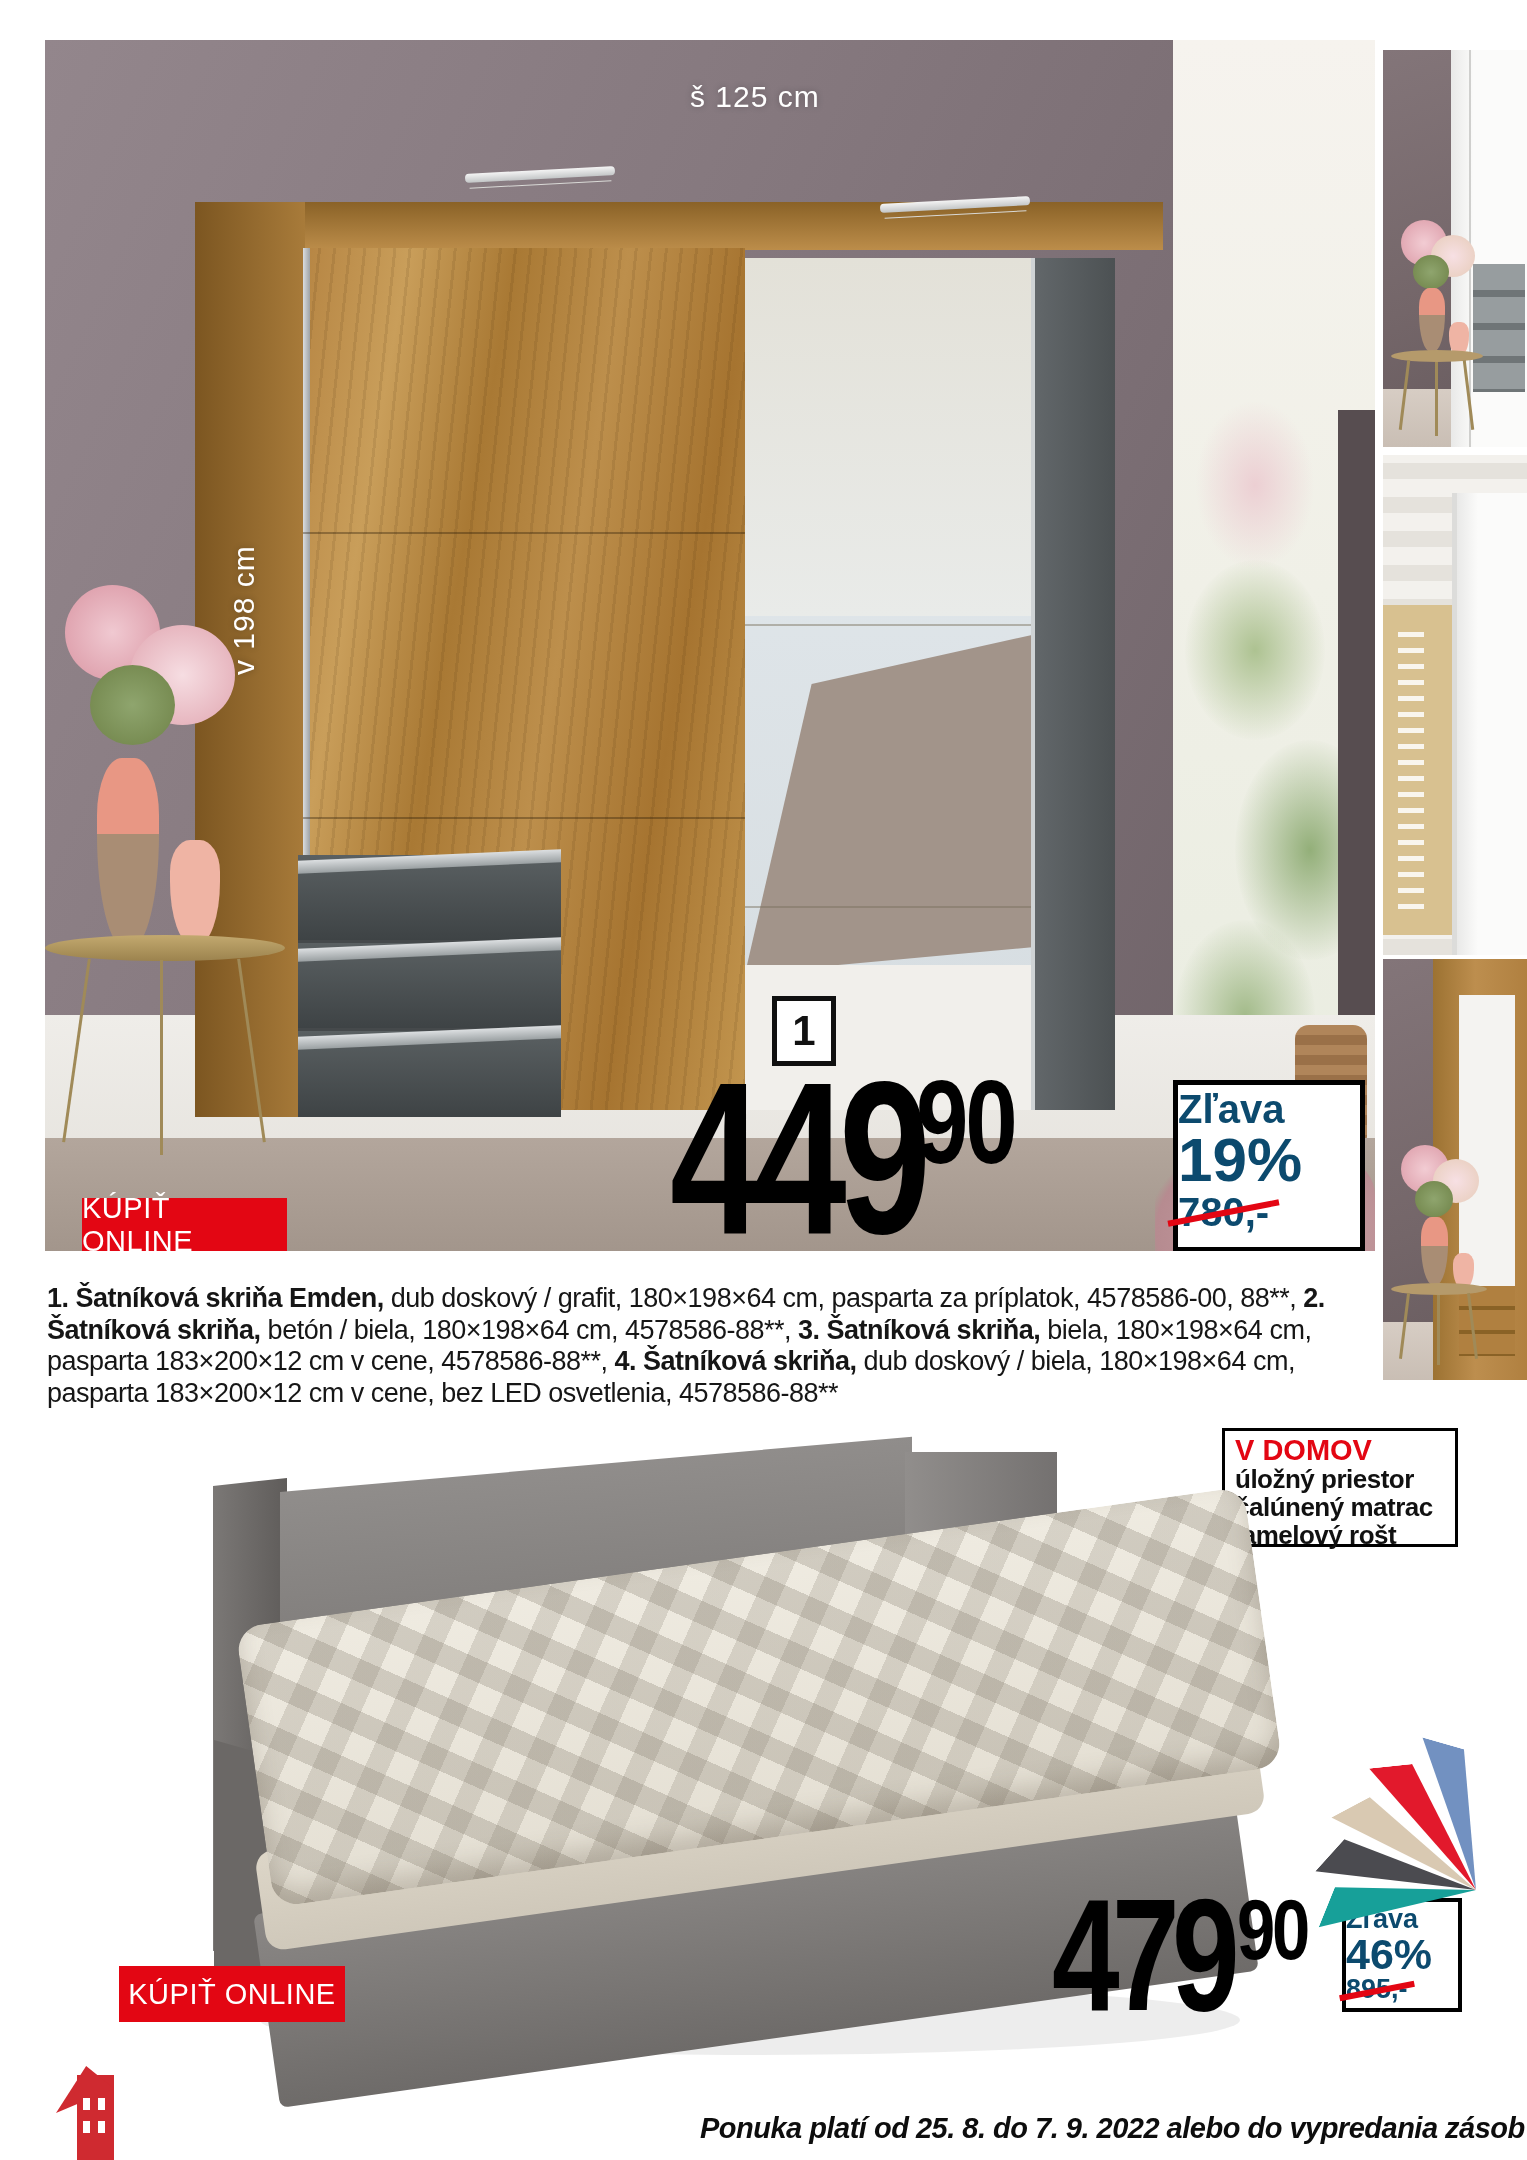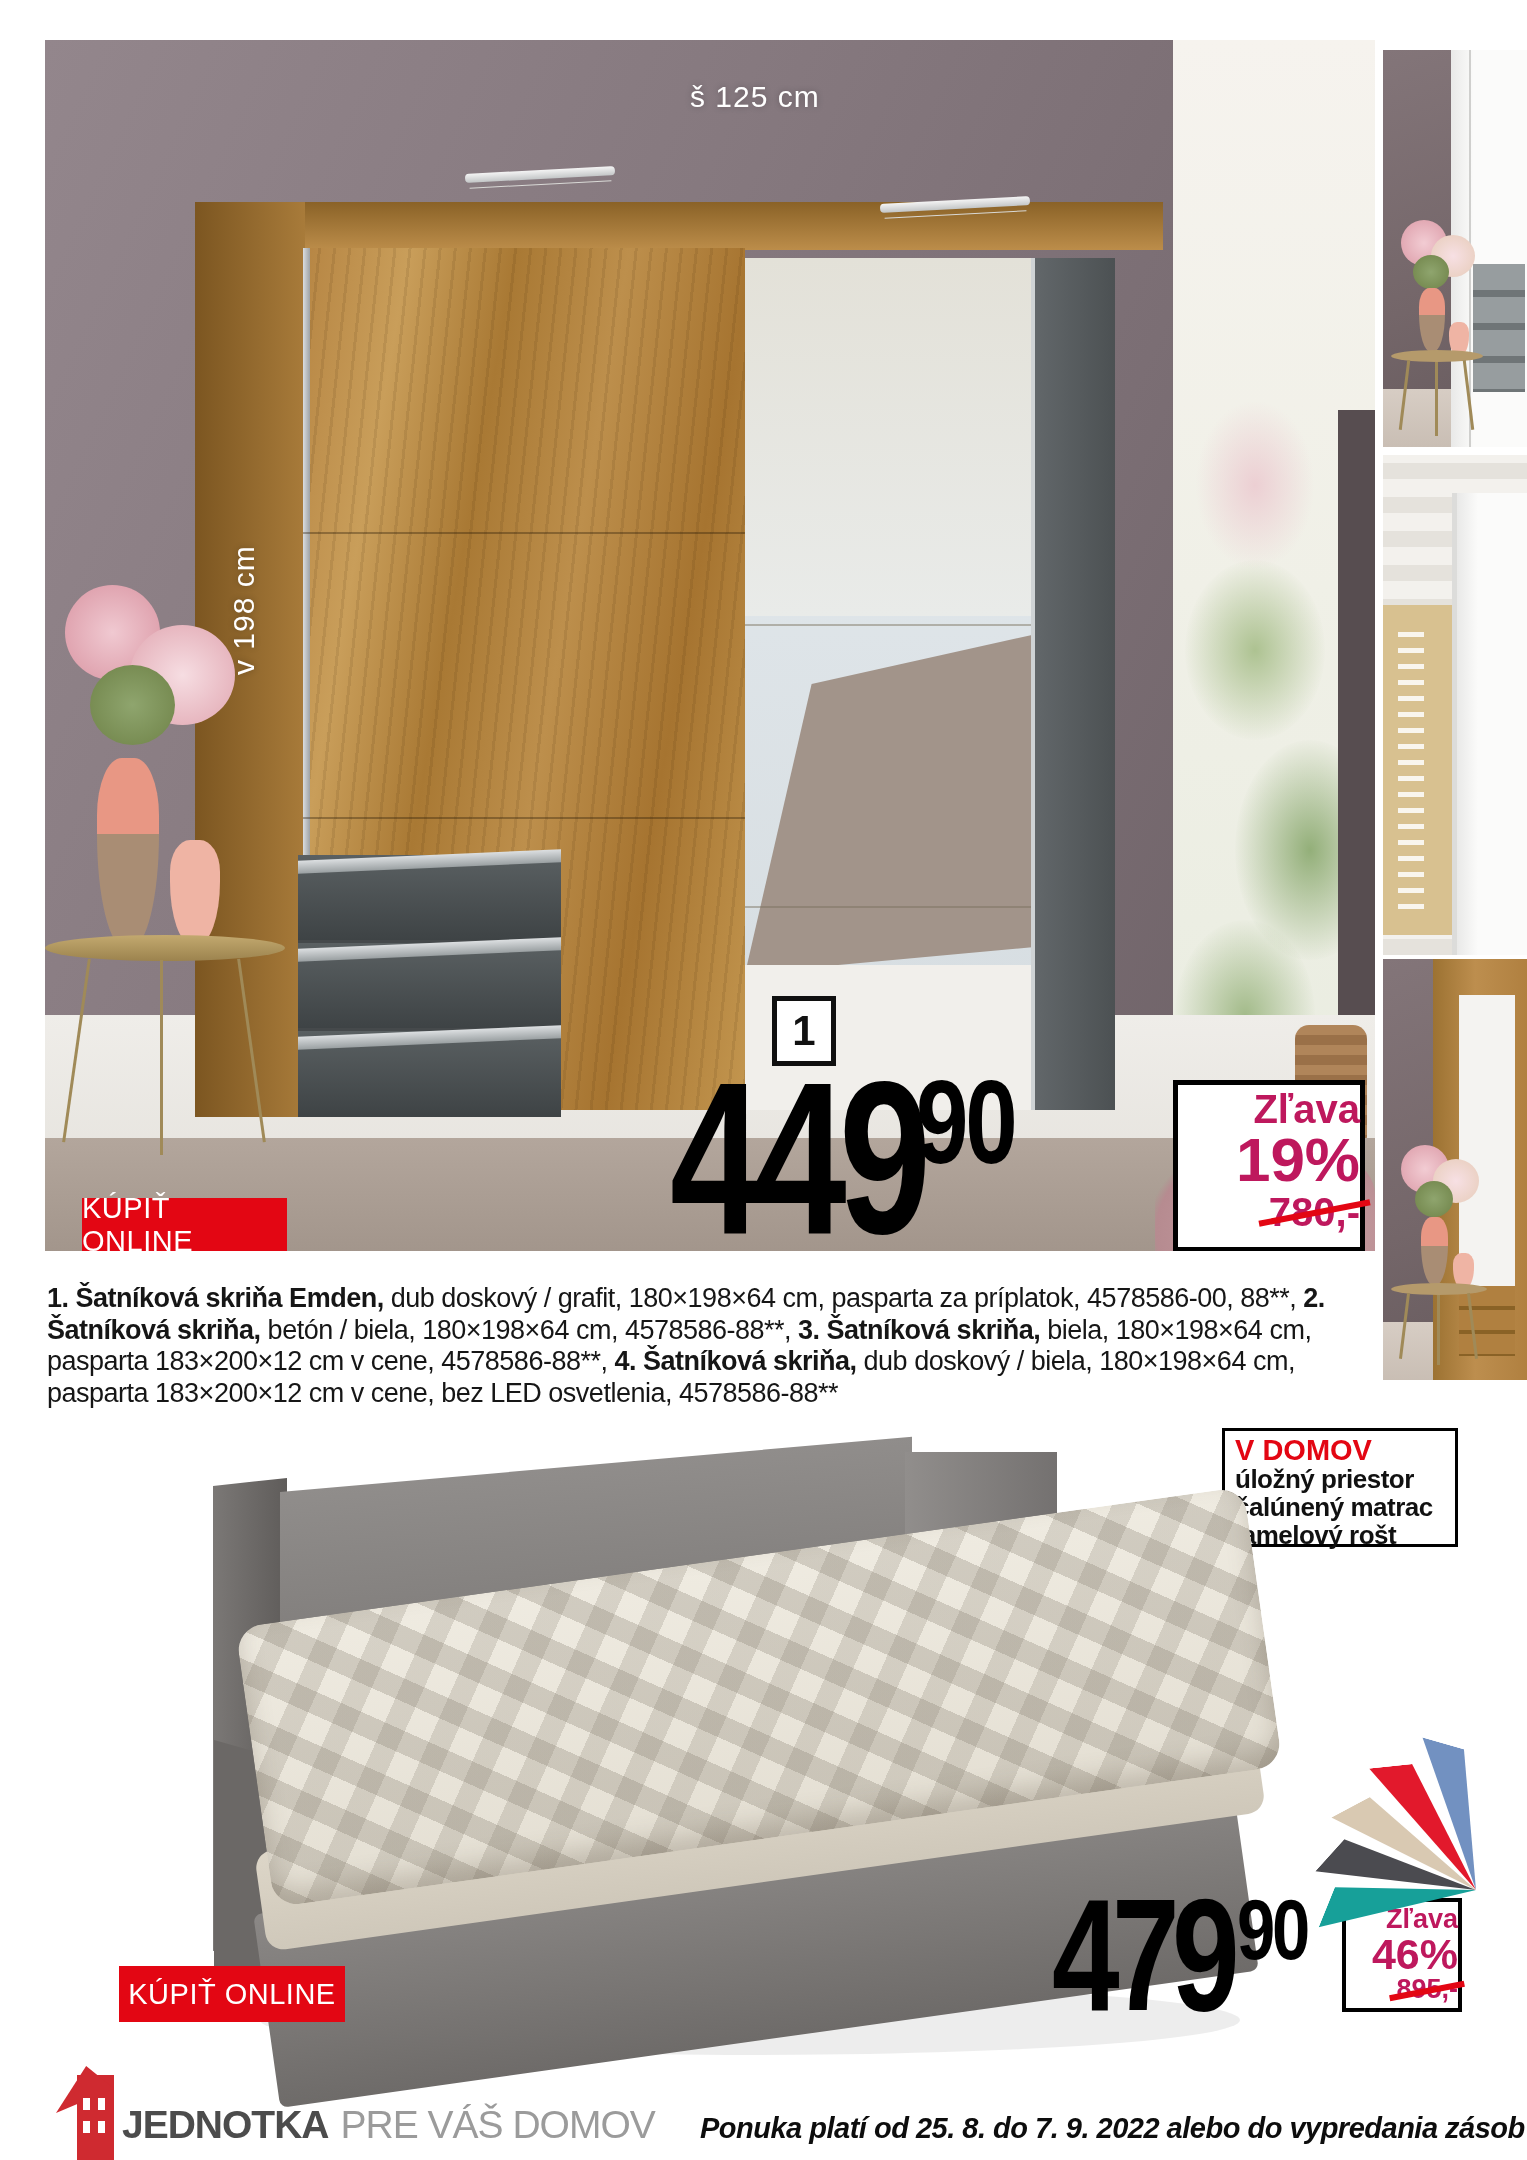--- a/index.html
+++ b/index.html
@@ -57,21 +57,21 @@
   
   .badge{width:54px;height:60px;background:#fff;border:5px solid #101010;display:flex;
          align-items:center;justify-content:center;font-weight:700;font-size:42px;}
   .price{display:flex;align-items:flex-start;color:#000;}
   .price .main{font-weight:700;transform:scaleX(.76);transform-origin:left top;letter-spacing:-10px;}
   .price .sup{font-weight:700;transform:scaleX(.8);transform-origin:left top;letter-spacing:-4px;}
   .p1 .main{font-size:218px;line-height:172px;}
   .p1 .sup{font-size:118px;line-height:100px;margin-left:-88px;}
   .p2 .main{font-size:160px;line-height:126px;}
   .p2 .sup{font-size:86px;line-height:74px;margin-left:-52px;}
-  .zlava{background:#fff;border:5px solid #000;text-align:right;font-weight:700;color:#be185d;}
+  .zlava{background:#fff;border:5px solid #000;text-align:left;font-weight:700;color:#0c4a6e;}
   .zlava .zl-t{margin-top:2px;}
   .oldprice{position:relative;display:inline-block;}
   .oldprice::after{content:"";position:absolute;left:-12%;top:46%;width:124%;height:6px;
        background:#e30613;transform:rotate(-11deg);}
   .buy{background:#e30613;color:#fff;display:flex;align-items:center;justify-content:center;
        font-size:29px;letter-spacing:.5px;cursor:pointer;}
 
   
   .thumb{left:1383px;width:144px;overflow:hidden;}
   .t-wall{position:absolute;inset:0;background:linear-gradient(160deg,#837579 0%,#746669 60%,#665a5d 100%);}
@@ -290,19 +290,15 @@
 
 
   <div class="abs logo">
     <div class="body"></div>
     <div class="roof"></div>
     <div class="win" style="left:46%;top:34%;"></div>
     <div class="win" style="left:72%;top:34%;"></div>
     <div class="win" style="left:46%;top:58%;"></div>
     <div class="win" style="left:72%;top:58%;"></div>
   </div>
-  <div class="abs brand">
-    <span class="b1">JEDNOTKA</span>
-    <span class="b2">PRE VÁŠ DOMOV</span>
-  </div>
   <div class="abs validity">Ponuka platí od 25. 8. do 7. 9. 2022 alebo do vypredania zásob vo všetkých</div>
 
 </div>
 
 </body></html>

